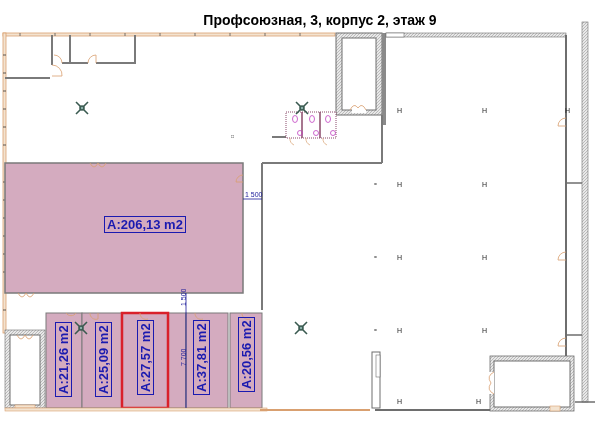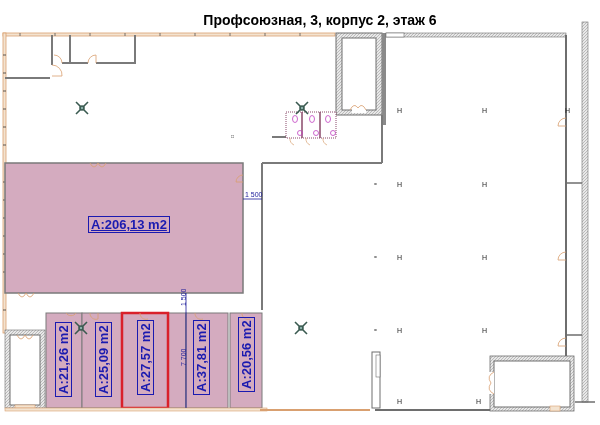--- a/index.html
+++ b/index.html
@@ -17,21 +17,21 @@
     }
     .area-label.vert { transform-origin: left top; transform: rotate(-90deg); }
     .dim {
       position: absolute; font-family: "Liberation Sans", sans-serif; font-size: 7px; color: #1a1a9a; white-space: nowrap;
     }
     .dim.vert { transform-origin: left top; transform: rotate(-90deg); }
   </style>
 </head>
 <body>
 
-<div class="title">Профсоюзная, 3, корпус 2, этаж 6</div>
+<div class="title">Профсоюзная, 3, корпус 2, этаж 9</div>
 
 <svg class="plan" width="600" height="425" viewBox="0 0 600 425">
   <defs>
     <pattern id="hatch" width="3" height="3" patternUnits="userSpaceOnUse">
       <rect width="3" height="3" fill="#e8e8e8"></rect>
       <path d="M0,3 L3,0" stroke="#9a9a9a" stroke-width="0.6"></path>
     </pattern>
   </defs>
 
   <g>
@@ -211,21 +211,21 @@
         <circle r="2" fill="#8ab0a8"></circle>
       </g>
   </g>
 
   <g stroke="#1a1a9a" stroke-width="0.8">
     <line x1="243" y1="199" x2="262" y2="199"></line>
     <line x1="186" y1="293" x2="186" y2="408"></line>
   </g>
 </svg>
 
-<div class="area-label" style="left:88px; top:216px;text-decoration:underline;">A:206,13 m2</div>
+<div class="area-label" style="left:104px; top:216px;">A:206,13 m2</div>
 <div class="area-label vert" style="left:55px; top:397px;">A:21,26 m2</div>
 <div class="area-label vert" style="left:95px; top:397px;">A:25,09 m2</div>
 <div class="area-label vert" style="left:137px; top:395px;">A:27,57 m2</div>
 <div class="area-label vert" style="left:193px; top:395px;">A:37,81 m2</div>
 <div class="area-label vert" style="left:238px; top:392px;">A:20,56 m2</div>
 
 <div class="dim" style="left:245px; top:191px;">1 500</div>
 <div class="dim vert" style="left:180px; top:306px;">1 500</div>
 <div class="dim vert" style="left:180px; top:366px;">7 700</div>
 

